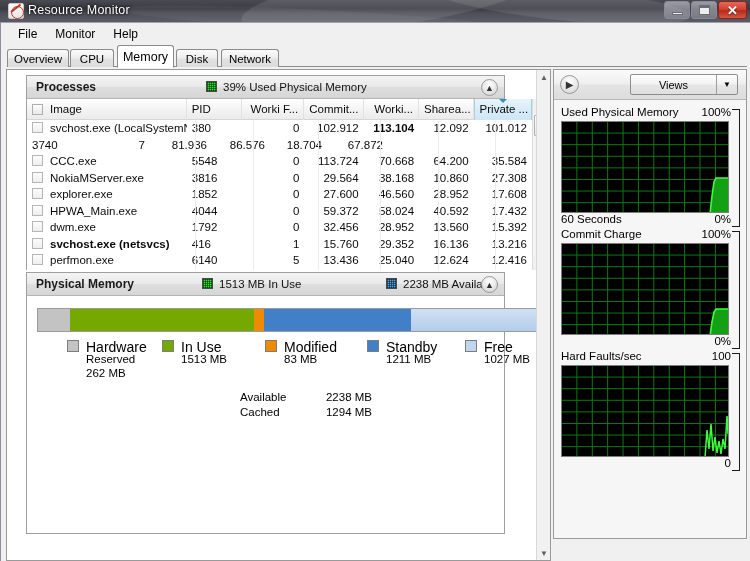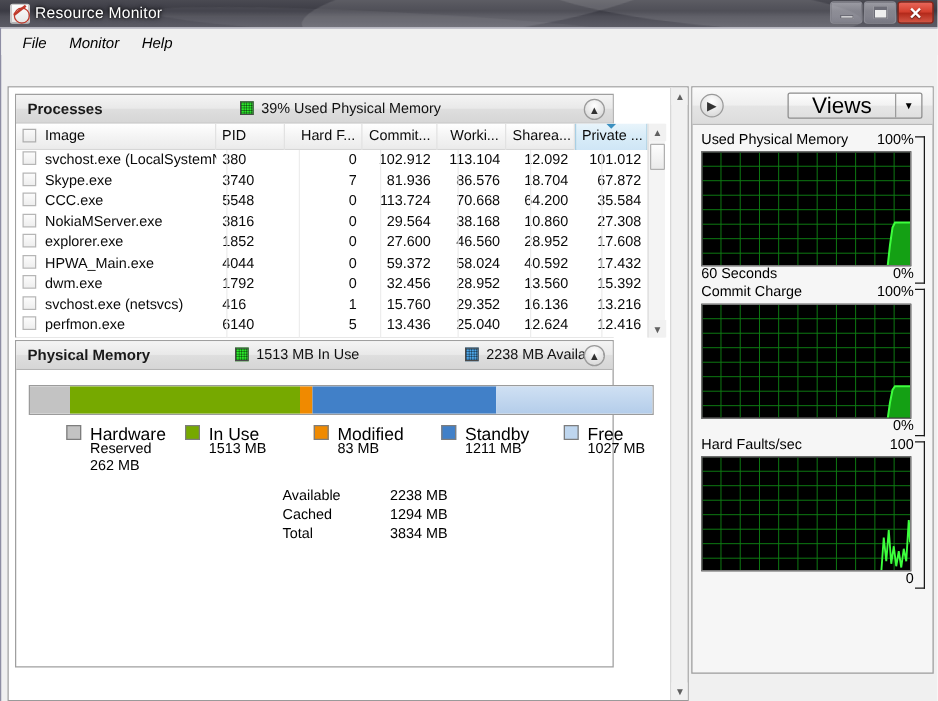--- a/index.html
+++ b/index.html
@@ -69,21 +69,21 @@
     background: #f0f0f0;
     border-left: 1px solid #8d8da3;
     border-top: 1px solid #a0a0b0;
   }
 
   
   #menubar {
     position: absolute; left: 0; top: 0; width: 749px; height: 21px;
     background: #f0f0f0; display: flex; align-items: center; padding-left: 8px;
   }
-  .menuitem { padding: 2px 9px; font-size: 12px; color: #000; font-style: italic; }
+  .menuitem { padding: 2px 9px; font-size: 12px; color: #000; }
 
   
   #tabstrip {
     position: absolute; left: 6px; top: 22px; width: 740px; height: 23px;
   }
   #tabline {
     position: absolute; left: 0; top: 21px; width: 740px; height: 2px;
     border-top: 1px solid #8b8b8b;
   }
   .tab {
@@ -117,21 +117,21 @@
     background: #f1f1f1; border-left: 1px solid #d8d8d8;
   }
   .sb-arrow {
     position: absolute; left: 0; width: 14px; height: 14px;
     background: #f1f1f1; display:flex; align-items:center; justify-content:center;
     color:#606060; font-size: 8px;
   }
 
   
   .group {
-    position: absolute; left: 5px; width: 479px;
+    position: absolute; left: 19px; width: 479px;
     border: 1px solid #9f9f9f;
     background: #ffffff;
   }
   .group-header {
     position: relative; height: 23px;
     background: linear-gradient(180deg,#f4f4f4 0%,#e9e9e9 48%,#dedede 52%,#d6d6d6 100%);
     border-bottom: 1px solid #b4b4b4;
   }
   .group-title {
     position: absolute; left: 9px; top: 4px;
@@ -256,21 +256,21 @@
     background: radial-gradient(circle at 50% 30%, #ffffff, #e0e0e0 70%, #d0d0d0);
     display: flex; align-items: center; justify-content: center;
     color: #333; font-size: 10px;
   }
   #views-btn {
     position: absolute; right: 8px; top: 4px; width: 108px; height: 21px;
     border: 1px solid #8d8d8d; border-radius: 2px;
     background: linear-gradient(180deg,#fdfdfd 0%,#f2f2f2 48%,#e6e6e6 52%,#dfdfdf 100%);
     display: flex; align-items: center;
   }
-  #views-label { flex: 1; text-align: center; font-size: 18px; }
+  #views-label { flex: 1; text-align: center; font-size: 11px; }
   #views-arrow {
     width: 21px; height: 19px; border-left: 1px solid #9c9c9c;
     display: flex; align-items: center; justify-content: center; font-size: 8px;
   }
 
   .gwrap { position: absolute; left: 7px; width: 180px; }
   .gtitle { position: relative; height: 15px; font-size: 11.5px; }
   .gtitle .gname { position: absolute; left: 0; top: 0; }
   .gtitle .gmax  { position: absolute; right: 10px; top: 0; }
   .gcanvas {
@@ -318,56 +318,63 @@
 </div>
 
 <div id="client">
 
   <div id="menubar">
     <div class="menuitem">File</div>
     <div class="menuitem">Monitor</div>
     <div class="menuitem">Help</div>
   </div>
 
+  <div id="tabstrip">
+    <div id="tabline"></div>
+    <div class="tab" style="left:0px;   width:62px;">Overview</div>
+    <div class="tab" style="left:63px;  width:44px;">CPU</div>
+    <div class="tab active" style="left:110px; width:57px;">Memory</div>
+    <div class="tab" style="left:169px; width:42px;">Disk</div>
+    <div class="tab" style="left:214px; width:58px;">Network</div>
+  </div>
 
   <div id="leftpane">
     <div id="leftcontent">
 
       <div class="group" id="grp-proc" style="top:5px; height:195px;">
         <div class="group-header">
           <div class="group-title">Processes</div>
           <div class="swatch-mini" id="proc-swatch" style="left: 179px; background: rgb(43, 234, 43);">
               <div class="grid"></div>
             </div>
           <div class="hdr-stat" style="left:196px;">39% Used Physical Memory</div>
           <div class="chev">▲</div>
         </div>
 
         <div id="proc-table">
           <div id="th-row">
               <div class="th" style="width: 168px;"><span class="hdr-chk"></span><span>Image</span></div>
               <div class="th" style="width: 58px;"><span>PID</span></div>
-              <div class="th num" style="width: 65px;"><span>Hard F...</span></div>
+              <div class="th num" style="width: 65px;"><span>Worki F...</span></div>
               <div class="th num" style="width: 62px;"><span>Commit...</span></div>
               <div class="th num" style="width: 58px;"><span>Worki...</span></div>
               <div class="th num" style="width: 57px;"><span>Sharea...</span></div>
               <div class="th num sorted" style="width: 61px;"><span>Private ...</span><span class="sort-caret"></span></div>
             </div>
           <div id="tbody">
               <div class="trow">
                 <div class="td name" style="width: 168px;"><span class="chk"></span><span>svchost.exe (LocalSystemNet...</span></div>
                 <div class="td" style="width: 58px;">380</div>
                 <div class="td num" style="width: 65px;">0</div>
                 <div class="td num" style="width: 62px;">102.912</div>
-                <div class="td num" style="width: 58px;">113.104</div>
+                <div class="td num" style="width: 58px; font-weight: bold;">113.104</div>
                 <div class="td num" style="width: 57px;">12.092</div>
                 <div class="td num" style="width: 61px;">101.012</div>
               </div>
               <div class="trow">
-                <div class="td name" style="width: 168px;"><span class="chk"></span><span>Skype.exe</span></div>
                 <div class="td" style="width: 58px;">3740</div>
                 <div class="td num" style="width: 65px;">7</div>
                 <div class="td num" style="width: 62px;">81.936</div>
                 <div class="td num" style="width: 58px;">86.576</div>
                 <div class="td num" style="width: 57px;">18.704</div>
                 <div class="td num" style="width: 61px;">67.872</div>
               </div>
               <div class="trow">
                 <div class="td name" style="width: 168px;"><span class="chk"></span><span>CCC.exe</span></div>
                 <div class="td" style="width: 58px;">5548</div>
@@ -407,21 +414,21 @@
               <div class="trow">
                 <div class="td name" style="width: 168px;"><span class="chk"></span><span>dwm.exe</span></div>
                 <div class="td" style="width: 58px;">1792</div>
                 <div class="td num" style="width: 65px;">0</div>
                 <div class="td num" style="width: 62px;">32.456</div>
                 <div class="td num" style="width: 58px;">28.952</div>
                 <div class="td num" style="width: 57px;">13.560</div>
                 <div class="td num" style="width: 61px;">15.392</div>
               </div>
               <div class="trow">
-                <div class="td name" style="width: 168px;"><span class="chk"></span><span>svchost.exe (netsvcs)</span></div>
+                <div class="td name" style="width: 168px; font-weight: bold;"><span class="chk"></span><span>svchost.exe (netsvcs)</span></div>
                 <div class="td" style="width: 58px;">416</div>
                 <div class="td num" style="width: 65px;">1</div>
                 <div class="td num" style="width: 62px;">15.760</div>
                 <div class="td num" style="width: 58px;">29.352</div>
                 <div class="td num" style="width: 57px;">16.136</div>
                 <div class="td num" style="width: 61px;">13.216</div>
               </div>
               <div class="trow">
                 <div class="td name" style="width: 168px;"><span class="chk"></span><span>perfmon.exe</span></div>
                 <div class="td" style="width: 58px;">6140</div>
@@ -500,21 +507,20 @@
             </div>
             <div class="leg" style="left: 398px;">
               <div class="sw" style="background: rgb(190, 214, 239);"></div>
               <div class="lbl">Free</div>
               <div class="l2">1027 MB</div>
             </div>
           </div>
         <div id="summary">
             <div class="sumrow"><span class="k">Available</span><span class="v">2238 MB</span></div>
             <div class="sumrow"><span class="k">Cached</span><span class="v">1294 MB</span></div>
-            <div class="sumrow"><span class="k">Total</span><span class="v">3834 MB</span></div>
           </div>
       </div>
 
     </div>
 
     <div id="outer-scroll">
       <div class="sb-arrow" style="top:0;">▲</div>
       <div class="sb-arrow" style="bottom:0;">▼</div>
     </div>
   </div>

